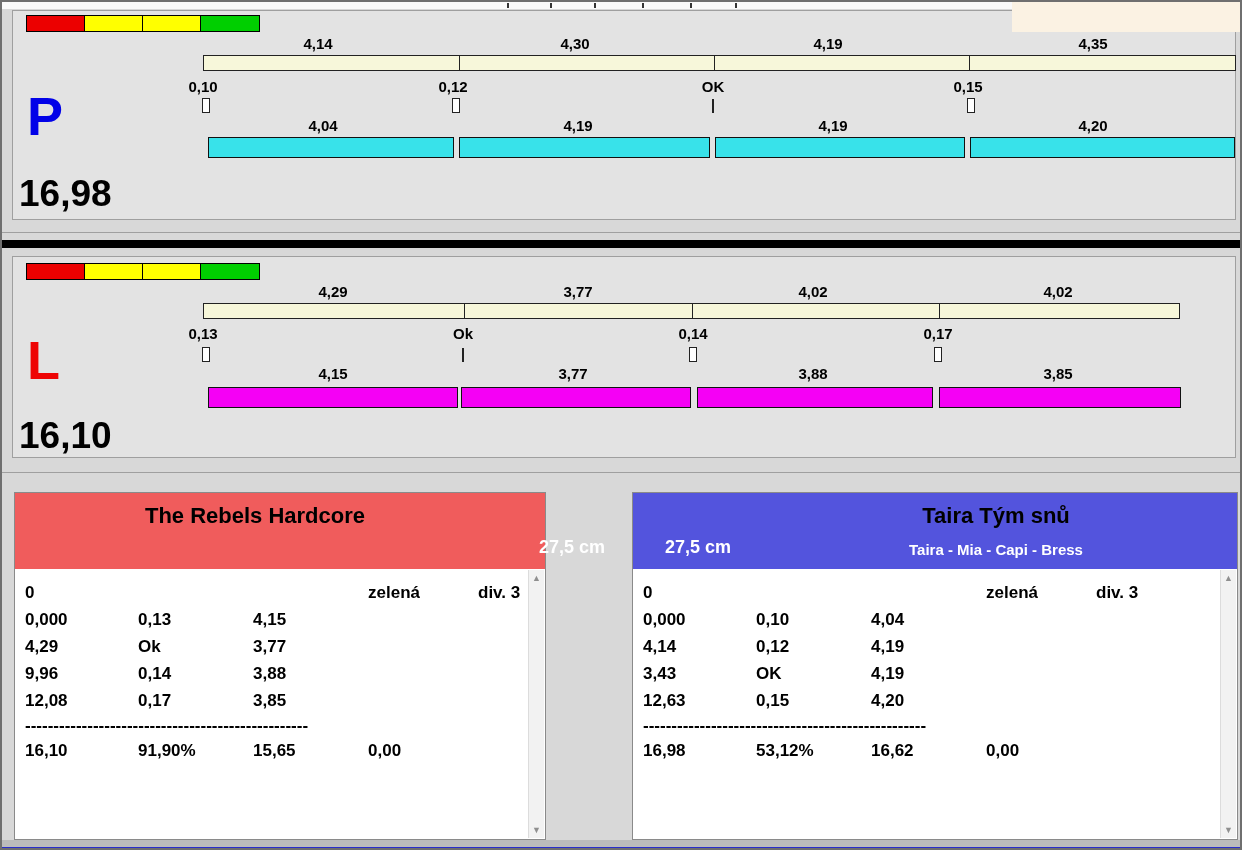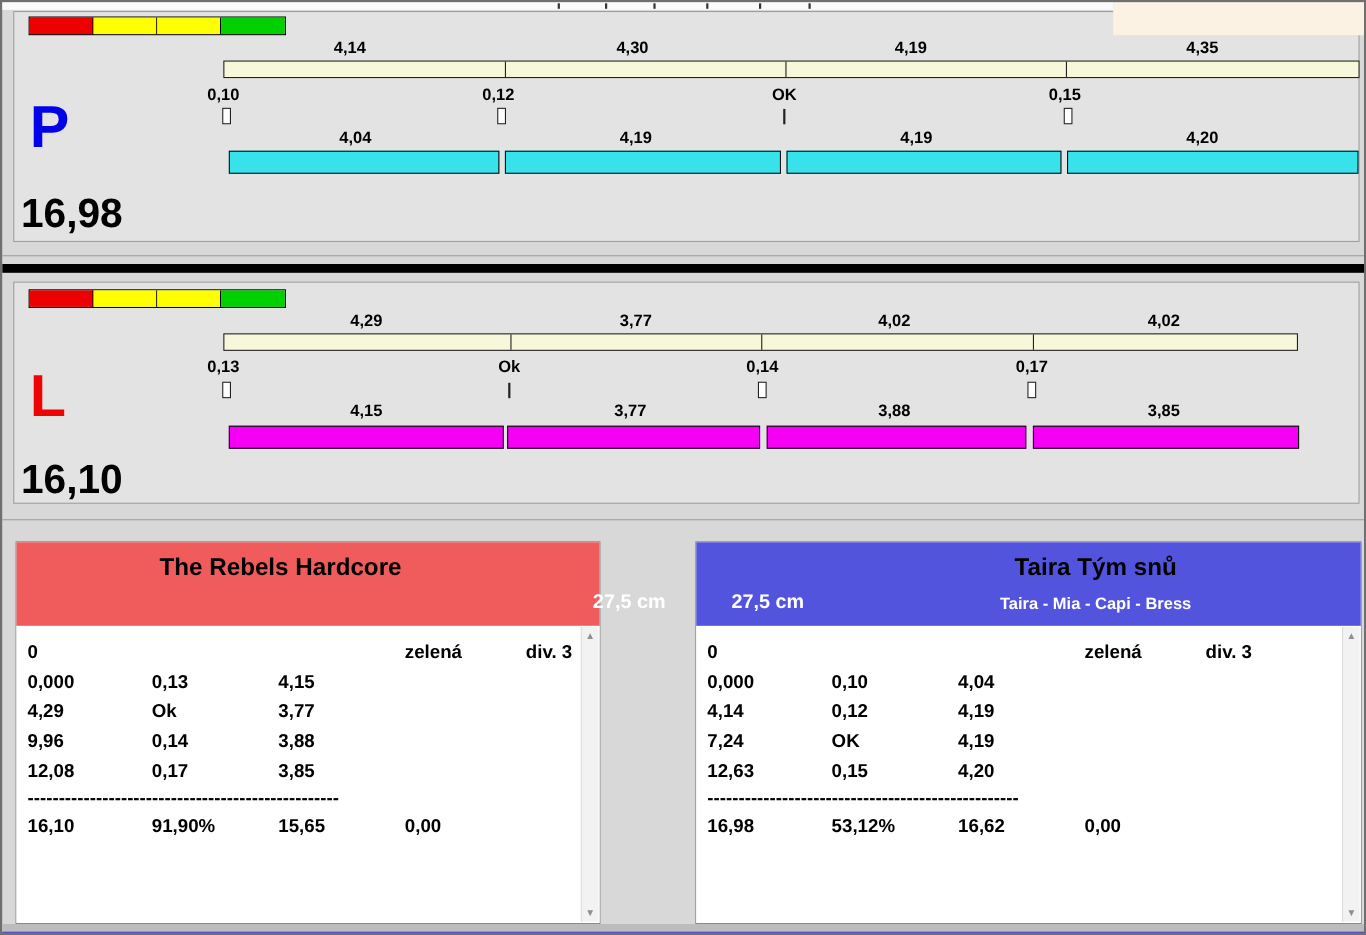--- a/index.html
+++ b/index.html
@@ -228,21 +228,21 @@
           <span class="c1">0,000</span>
           <span class="c2">0,10</span>
           <span class="c3">4,04</span>
         </div>
         <div class="trow">
           <span class="c1">4,14</span>
           <span class="c2">0,12</span>
           <span class="c3">4,19</span>
         </div>
         <div class="trow">
-          <span class="c1">7,24</span>
+          <span class="c1">3,43</span>
           <span class="c2">OK</span>
           <span class="c3">4,19</span>
         </div>
         <div class="trow">
           <span class="c1">12,63</span>
           <span class="c2">0,15</span>
           <span class="c3">4,20</span>
         </div>
         <div class="dashes">--------------------------------------------------</div>
         <div class="trow">

